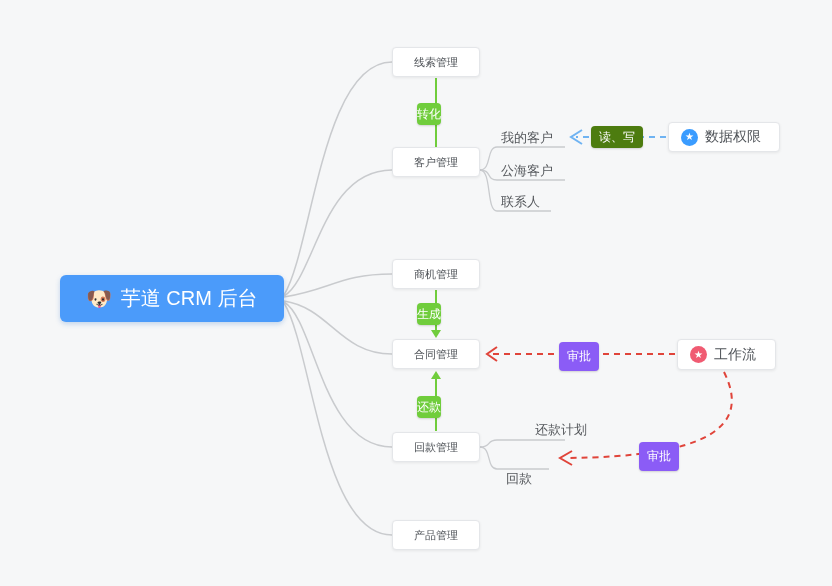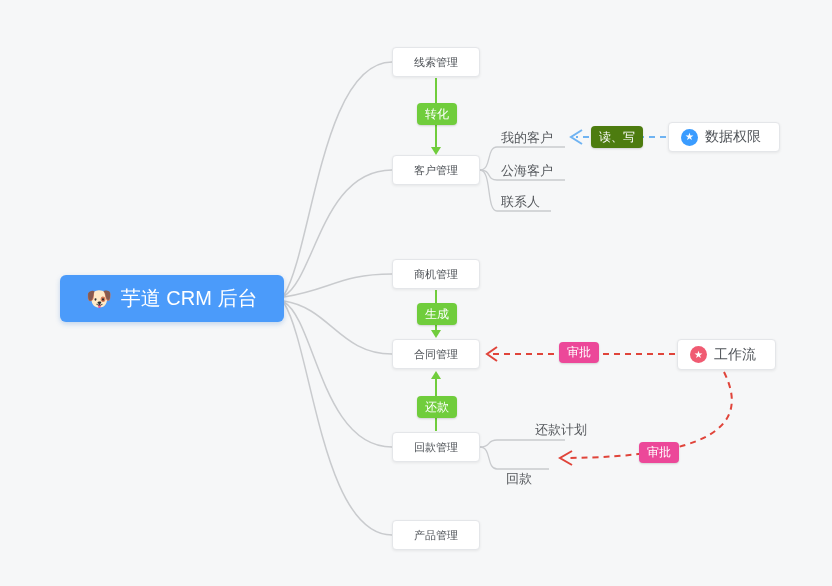--- a/index.html
+++ b/index.html
@@ -21,21 +21,21 @@
   .root-node .emoji{font-size:21px;line-height:1;}
 
   .node{
     position:absolute;width:88px;height:30px;
     background:#fff;border:1px solid #e4e6e9;border-radius:4px;
     box-shadow:0 1px 3px rgba(0,0,0,.07);
     display:flex;align-items:center;justify-content:center;
     font-size:11px;color:#4f5358;box-sizing:border-box;
   }
   .node.leads{left:392px;top:47px;}
-  .node.customers{left:392px;top:155px;}
+  .node.customers{left:392px;top:147px;}
   .node.opportunities{left:392px;top:259px;}
   .node.contracts{left:392px;top:339px;}
   .node.payments{left:392px;top:432px;}
   .node.products{left:392px;top:520px;}
 
   .side-node{
     position:absolute;background:#fff;border:1px solid #e4e6e9;border-radius:4px;
     box-shadow:0 1px 3px rgba(0,0,0,.07);
     display:flex;align-items:center;gap:7px;
     font-size:14px;color:#4f5358;box-sizing:border-box;padding:0 12px;
@@ -48,26 +48,26 @@
     color:#fff;font-size:10px;line-height:1;flex:0 0 auto;
   }
   .circle-icon.blue{background:#3a9cff;}
   .circle-icon.pink{background:#f05b72;}
 
   .badge{
     position:absolute;color:#fff;font-size:12px;border-radius:4px;
     display:flex;align-items:center;justify-content:center;
     height:22px;box-shadow:0 1px 2px rgba(0,0,0,.15);
   }
-  .badge.green{background:#70cd3c;width:40px;}
+  .badge.green{background:#70cd3c;width:24px;}
   .badge.convert{left:417px;top:103px;}
   .badge.generate{left:417px;top:303px;}
   .badge.repay{left:417px;top:396px;}
   .badge.blue{background:#4d7c0f;width:52px;left:591px;top:126px;}
-  .badge.red{background:#ec4899;width:40px;height:21px;}
+  .badge.red{background:#8b5cf6;width:40px;height:29px;}
   .badge.approve-contract{left:559px;top:342px;}
   .badge.approve-payment{left:639px;top:442px;}
 
   .child-label{
     position:absolute;font-size:13px;color:#55585c;white-space:nowrap;
   }
   .child-my{left:501px;top:129px;}
   .child-public{left:501px;top:162px;}
   .child-contacts{left:501px;top:193px;text-align:right;}
   .child-plan{left:503px;top:421px;margin-left:32px;}

